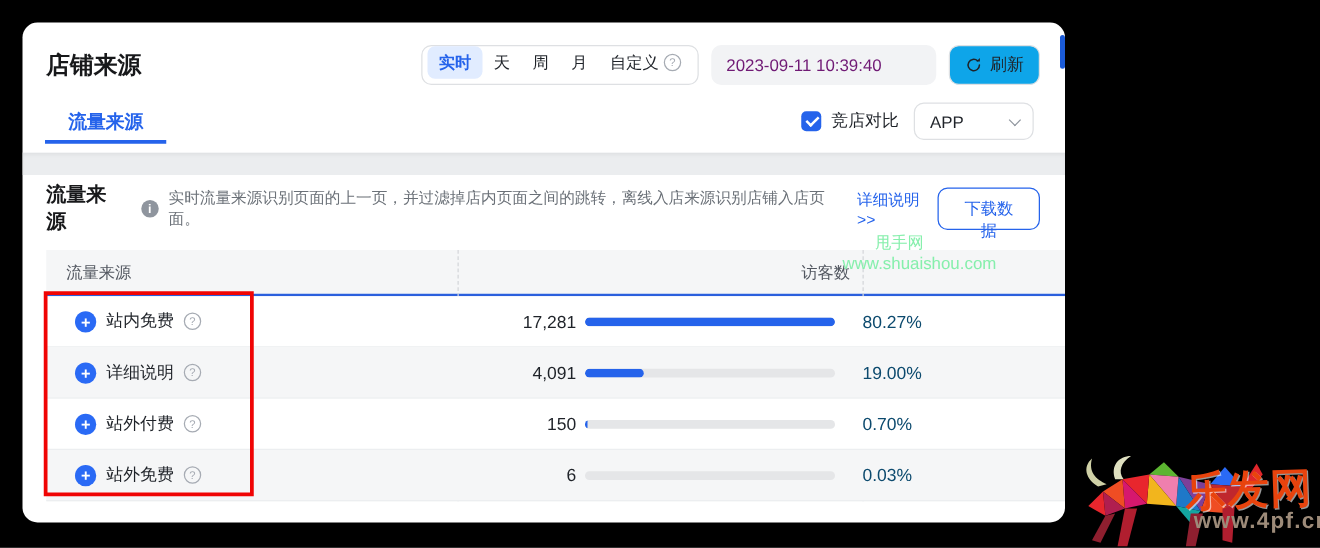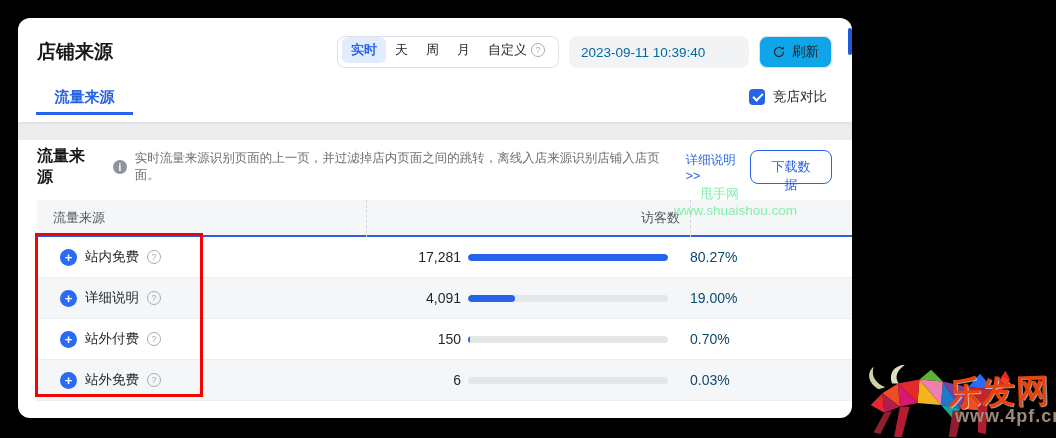--- a/index.html
+++ b/index.html
@@ -11,21 +11,21 @@
   .card { position:absolute; left:18px; top:18px; width:834px; height:400px;
           background:#fff; border-radius:12px; overflow:hidden; }
 
   
   .page-title { position:absolute; left:19px; top:21px; font-size:19px; font-weight:700; color:#17181a; }
 
   .controls-row1 { position:absolute; top:18px; right:20px; height:32px; display:flex; gap:10px; align-items:center; }
   .segmented { display:flex; align-items:flex-start; height:32px; border:1px solid #dee0e3; border-radius:8px; padding:0 4px; background:#fff; }
   .seg-item { font-size:13px; color:#1f2329; padding:4px 9px; border-radius:6px; cursor:pointer; display:flex; align-items:center; gap:4px; }
   .seg-item.active { background:#e1ecff; color:#2563eb; font-weight:700; }
-  .date-box { height:32px; width:180px; background:#f2f3f5; border-radius:8px; display:flex; align-items:center; padding:0 12px; font-size:13.5px; color:#0369a1; }
+  .date-box { height:32px; width:180px; background:#f2f3f5; border-radius:8px; display:flex; align-items:center; padding:0 12px; font-size:13.5px; color:#701a75; }
   .refresh-btn { height:32px; background:#0ea5e9; border:1px solid #dee0e3; border-radius:8px; display:flex; align-items:center; gap:6px; padding:0 12px; font-size:13.5px; color:#1f2329; cursor:pointer; }
 
   .tab { position:absolute; left:18px; top:64px; width:97px; height:33px; display:flex; align-items:center; justify-content:center;
          font-size:15px; color:#2563eb; font-weight:600; border-bottom:3px solid #2563eb; cursor:pointer; }
 
   .controls-row2 { position:absolute; top:64px; right:25px; height:30px; display:flex; gap:12px; align-items:center; }
   .checkbox-wrap { display:flex; align-items:center; gap:8px; cursor:pointer; }
   .checkbox { width:16px; height:16px; background:#2563eb; border-radius:4px; position:relative; }
   .checkbox::after { content:""; position:absolute; left:3.5px; top:4px; width:8px; height:4px;
                      border-left:2px solid #fff; border-bottom:2px solid #fff; transform:rotate(-45deg); }
@@ -128,20 +128,24 @@
 
     <div class="tab">
       <span>流量来源</span>
     </div>
 
     <div class="controls-row2">
       <span class="checkbox-wrap">
         <span class="checkbox"></span>
         <span class="checkbox-label">竞店对比</span>
       </span>
+      <div class="select">
+        <span>APP</span>
+        <span class="chev"></span>
+      </div>
     </div>
 
     <div class="gray-band"></div>
 
     <div class="section-head">
       <span class="section-title">流量来源</span>
       <span class="info-icon">i</span>
       <span class="section-desc">实时流量来源识别页面的上一页，并过滤掉店内页面之间的跳转，离线入店来源识别店铺入店页面。</span>
       <span class="detail-link">详细说明&gt;&gt;</span>
       <button class="download-btn">

